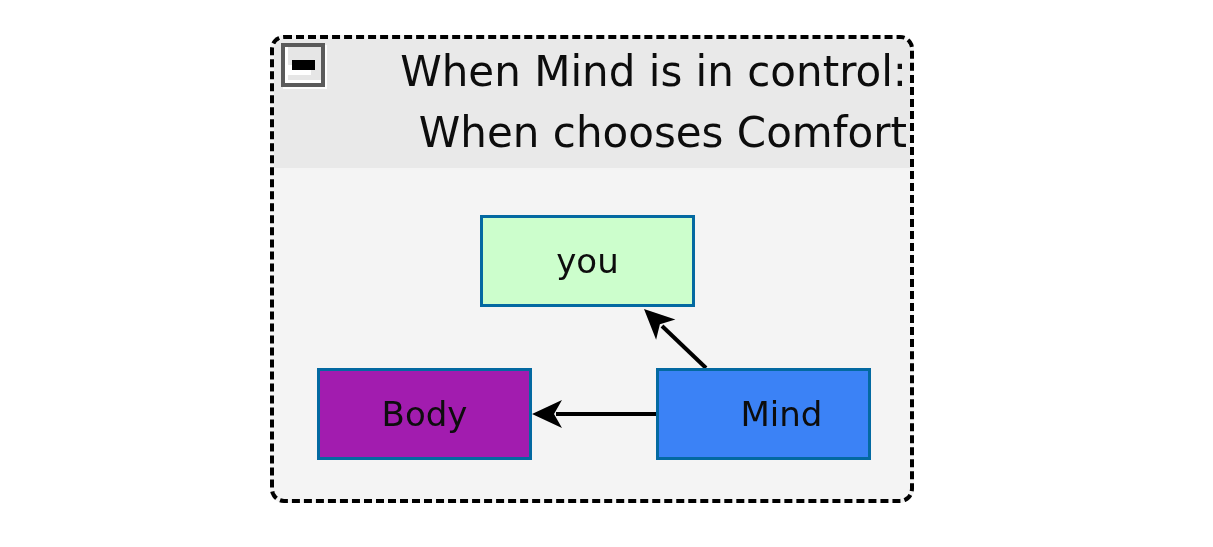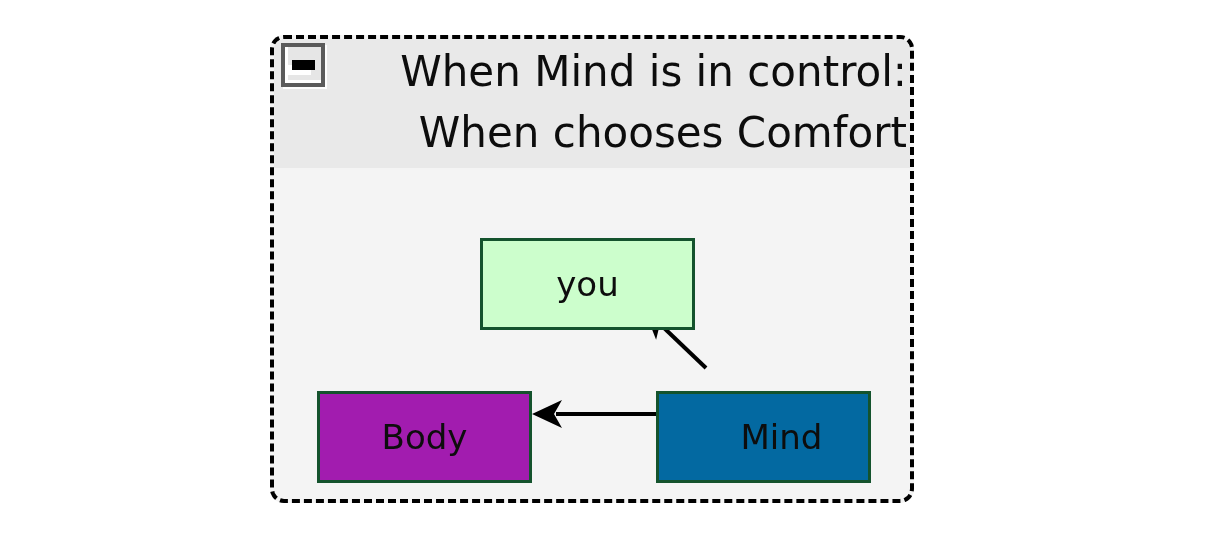--- a/index.html
+++ b/index.html
@@ -72,28 +72,27 @@
     left: 0;
     top: 129px;
     width: 636px;
     height: 331px;
   }
   .node {
     position: absolute;
     width: 215px;
     height: 92px;
     box-sizing: border-box;
-    border: 3px solid #14532d;
+    border: 3px solid #0369a1;
     display: flex;
     align-items: center;
     justify-content: center;
     font-size: 34px;
     color: #0d0d0d;
     cursor: pointer;
-    margin-top: 23px;
   }
   .node-you  { left: 206px; top: 47px; }
   .node-body { left: 43px;  top: 200px; }
   .node-mind { left: 382px; top: 200px; }
   .edges-svg {
     position: absolute;
     left: 0;
     top: 0;
     width: 636px;
     height: 331px;
@@ -133,19 +132,19 @@
       </svg>
 
       <div class="node node-you" style="background: rgb(204, 254, 204);">
         <span>you</span>
       </div>
 
       <div class="node node-body" style="background: #a21caf;">
         <span>Body</span>
       </div>
 
-      <div class="node node-mind" style="background: #0369a1; padding-left: 36px;">
+      <div class="node node-mind" style="background: #3b82f6; padding-left: 36px;">
         <span>Mind</span>
       </div>
 
     </div>
   </div>
 </div>
 
 </body></html>

